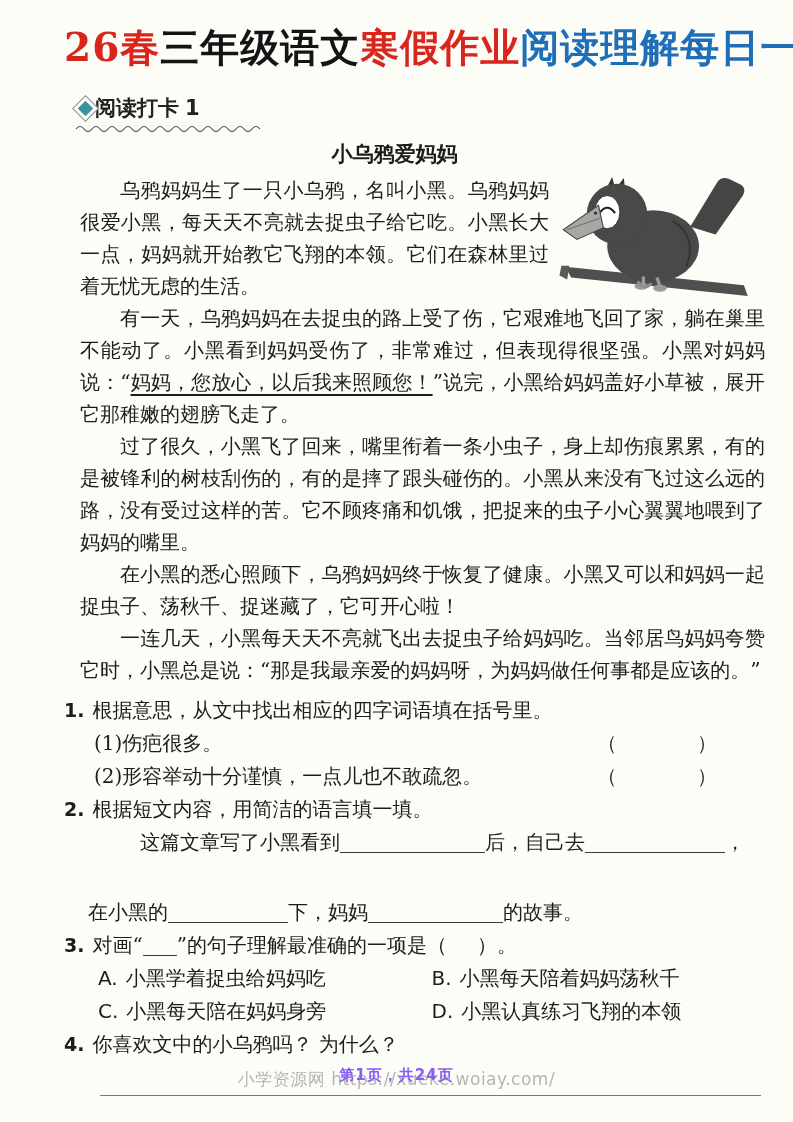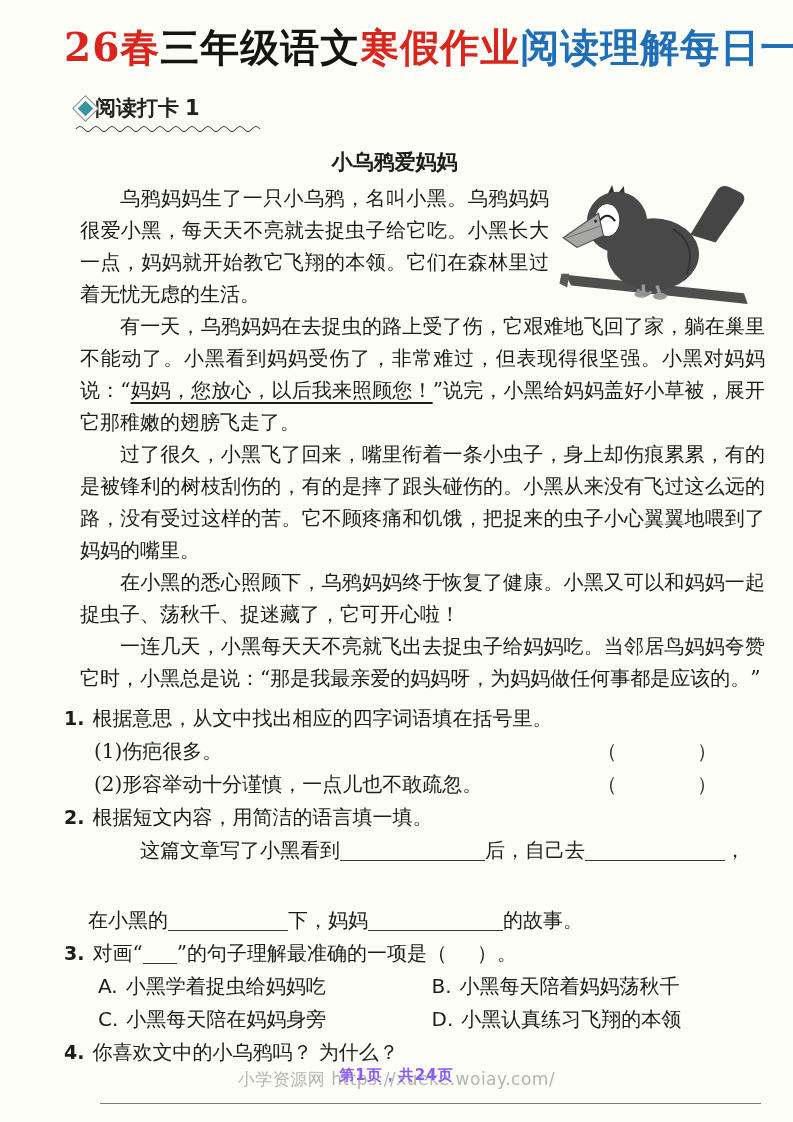--- a/index.html
+++ b/index.html
@@ -39,21 +39,21 @@
     border:1px solid #8a8a8a;
     background:#fff;
     display:flex;align-items:center;justify-content:center;
     flex:none;
   }
   .diamond-inner{width:11px;height:11px;background:#3a949c;}
   .section-number{margin-left:6px;font-family:"DejaVu Sans","Liberation Sans",sans-serif;}
   .wavy{margin:2px 0 0 10px;display:block;}
 
   
-  .article{margin-top:16px;}
+  .article{margin-top:8px;}
   .article-title{
     text-align:center;font-weight:bold;font-size:21px;
     margin:8px 40px 6px 0;
   }
   .article-body{padding-left:16px;}
   .crow-float{float:right;width:212px;height:122px;margin:2px 0 2px 4px;}
   .article-body p{
     margin:0;text-indent:2em;
     font-size:20px;line-height:32px;
     text-align:justify;

